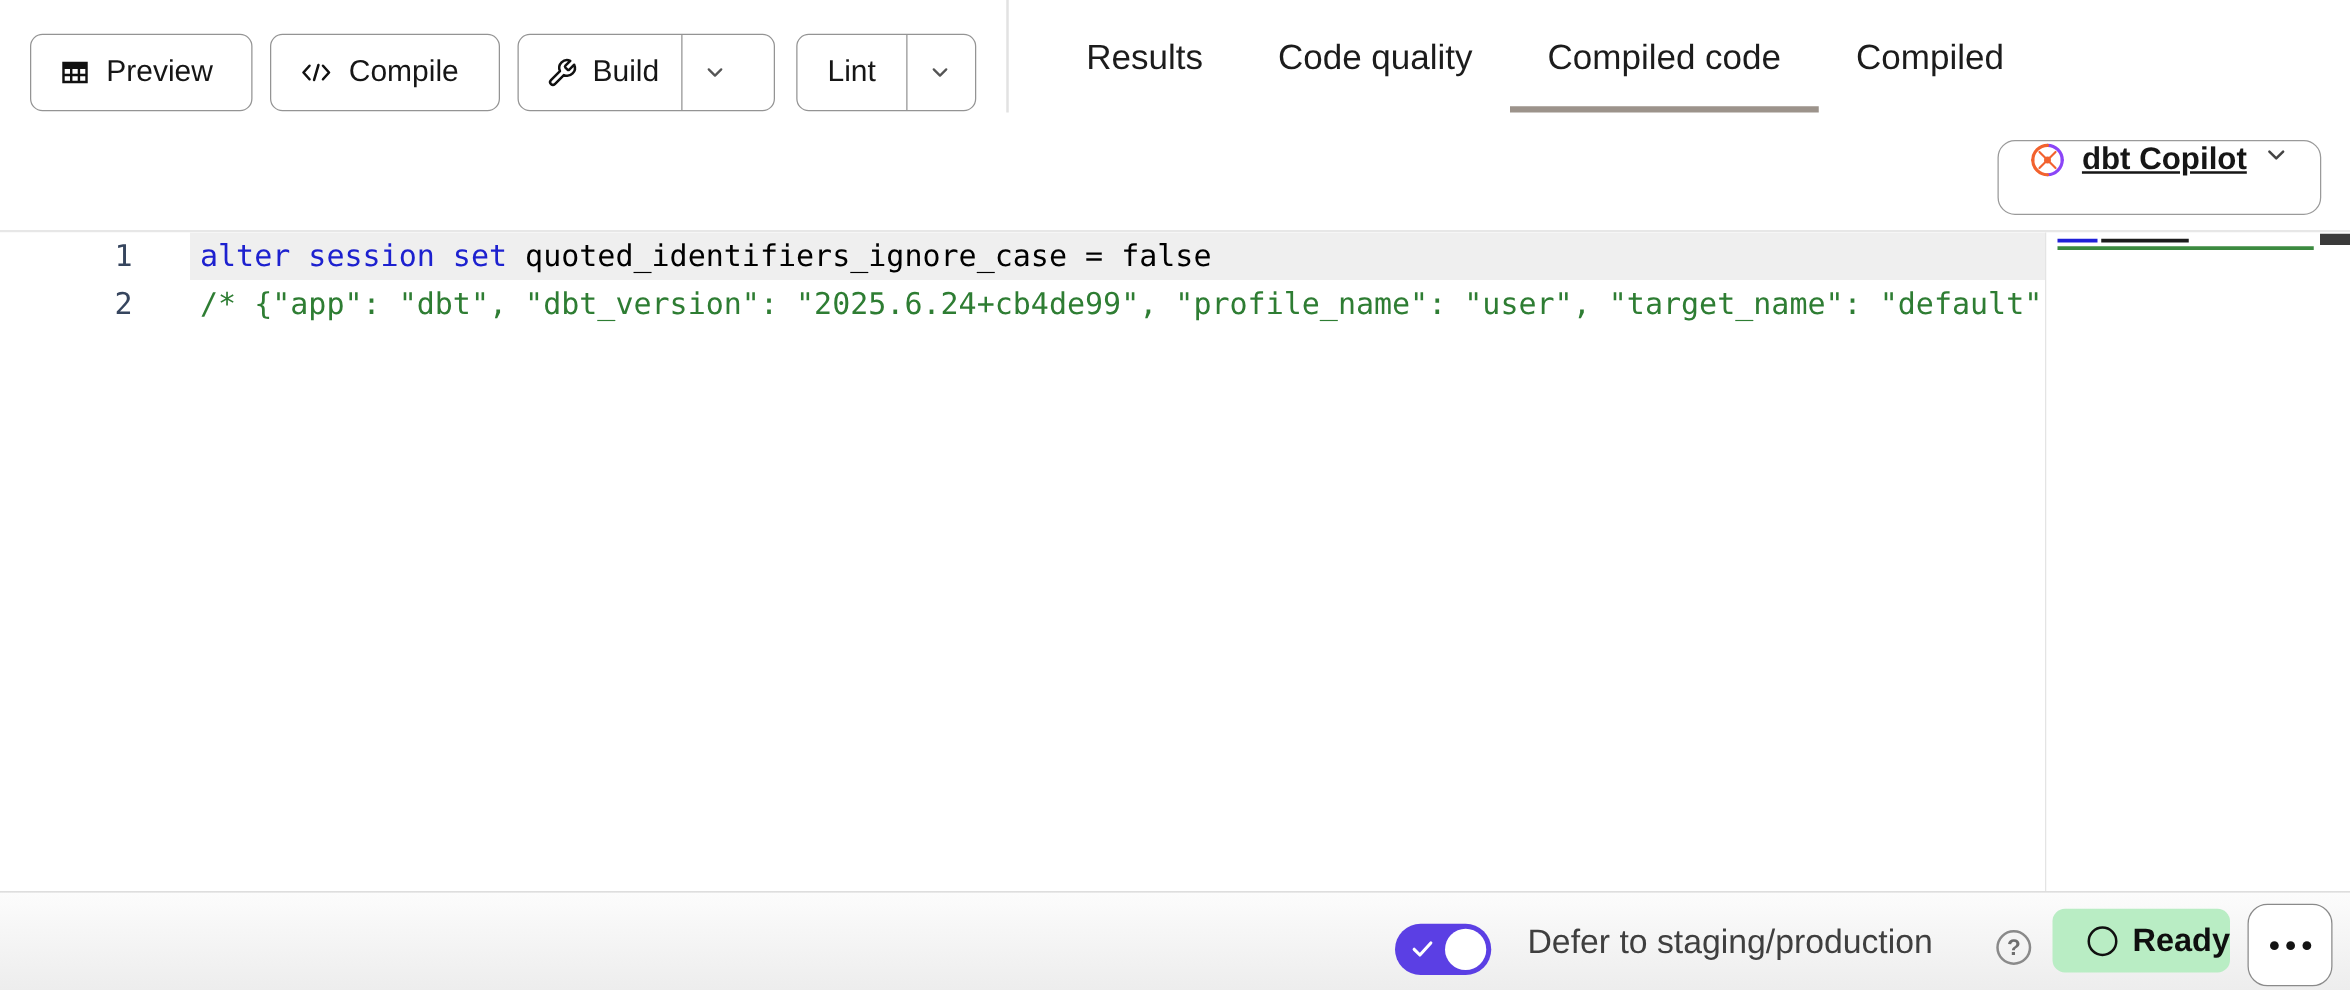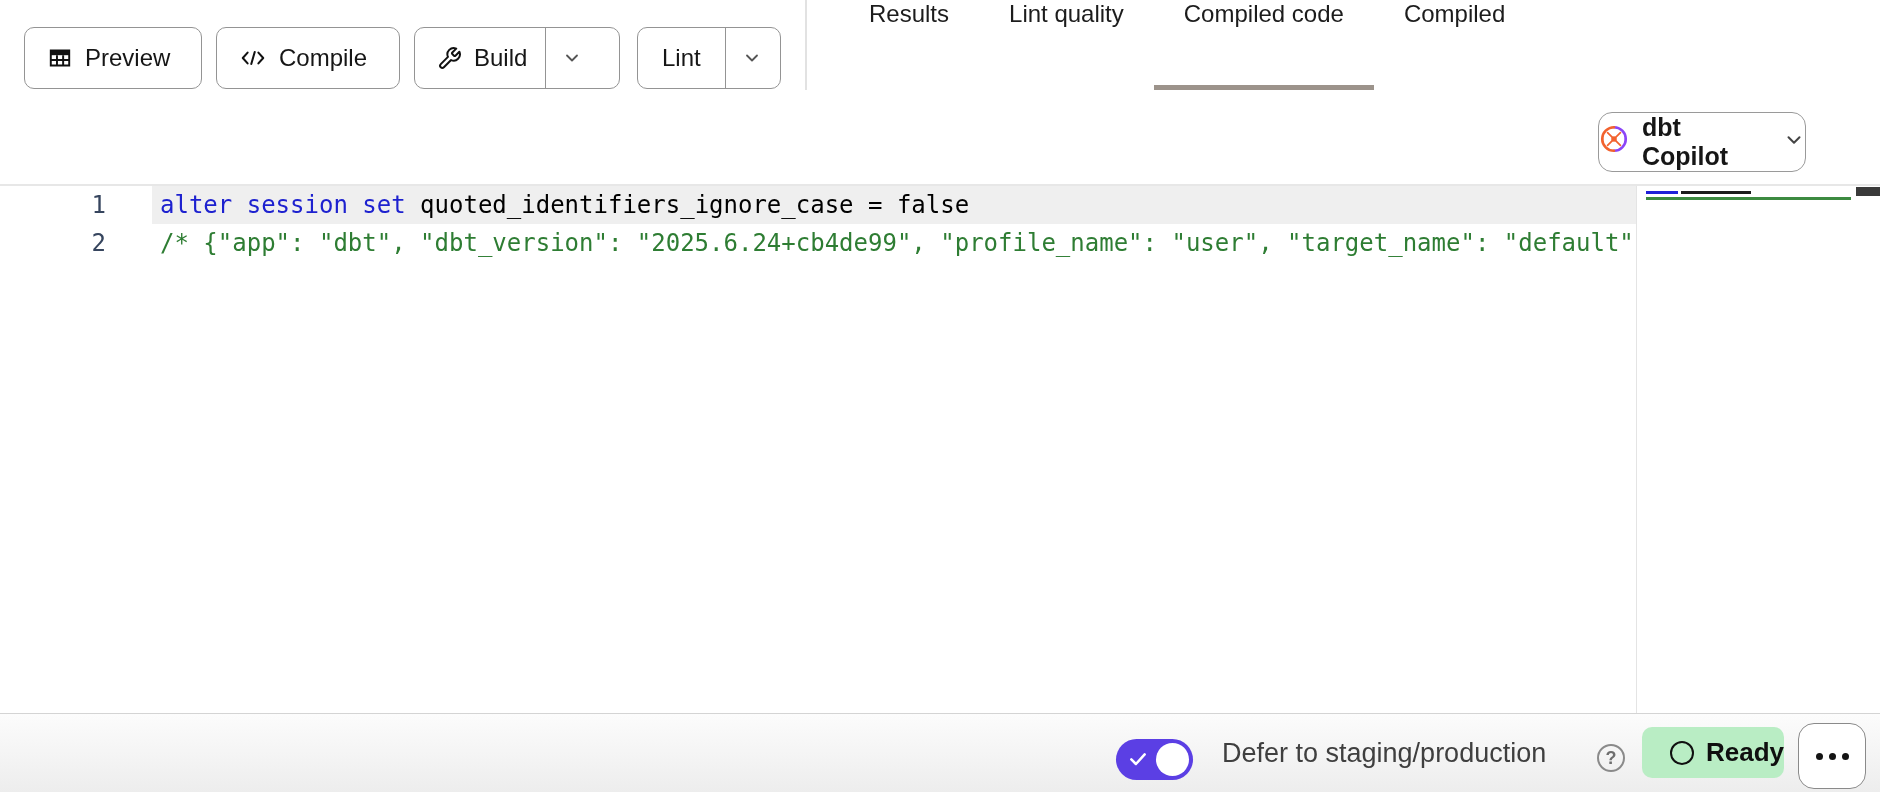--- a/index.html
+++ b/index.html
@@ -59,50 +59,51 @@
   .tabs {
     position: absolute;
     left: 839px; top: 0;
     height: 92px;
     display: flex;
     align-items: stretch;
   }
   .tab {
     position: relative;
     display: flex;
+    align-items: center;
     padding: 0 30px;
-    font-size: 24px;
+    font-size: 28px;
     color: #1c1c1c;
     cursor: pointer;
     white-space: nowrap;
   }
   .tab.active::after {
     content: "";
     position: absolute;
     left: 0; right: 0; bottom: 2px;
     height: 5px;
     background: #9c938b;
   }
 
   
   #copilot-btn {
     position: absolute;
     left: 1598px; top: 112px;
-    width: 208px; height: 60px;
-    display: flex;
-    align-items: center;
+    width: 259px; height: 60px;
+    display: flex;
     justify-content: center;
     gap: 13px;
     background: #ffffff;
     border: 1.5px solid #9a9a9a;
     border-radius: 14px;
     font-size: 25px;
     font-weight: 600;
     color: #161616;
     cursor: pointer;
+    text-decoration: underline;
   }
 
   
   .editor-top-border {
     position: absolute;
     left: 0; top: 184px;
     width: 1880px; height: 2px;
     background: #e7e7e7;
   }
   .editor {
@@ -309,21 +310,21 @@
     </div>
   </div>
 
   <div class="header-divider"></div>
 
   <div class="tabs">
     <div class="tab">
       <span>Results</span>
     </div>
     <div class="tab">
-      <span>Lint quality</span>
+      <span>Code quality</span>
     </div>
     <div class="tab active">
       <span>Compiled code</span>
     </div>
     <div class="tab">
       <span>Compiled</span>
     </div>
   </div>
 
   <div id="copilot-btn">

